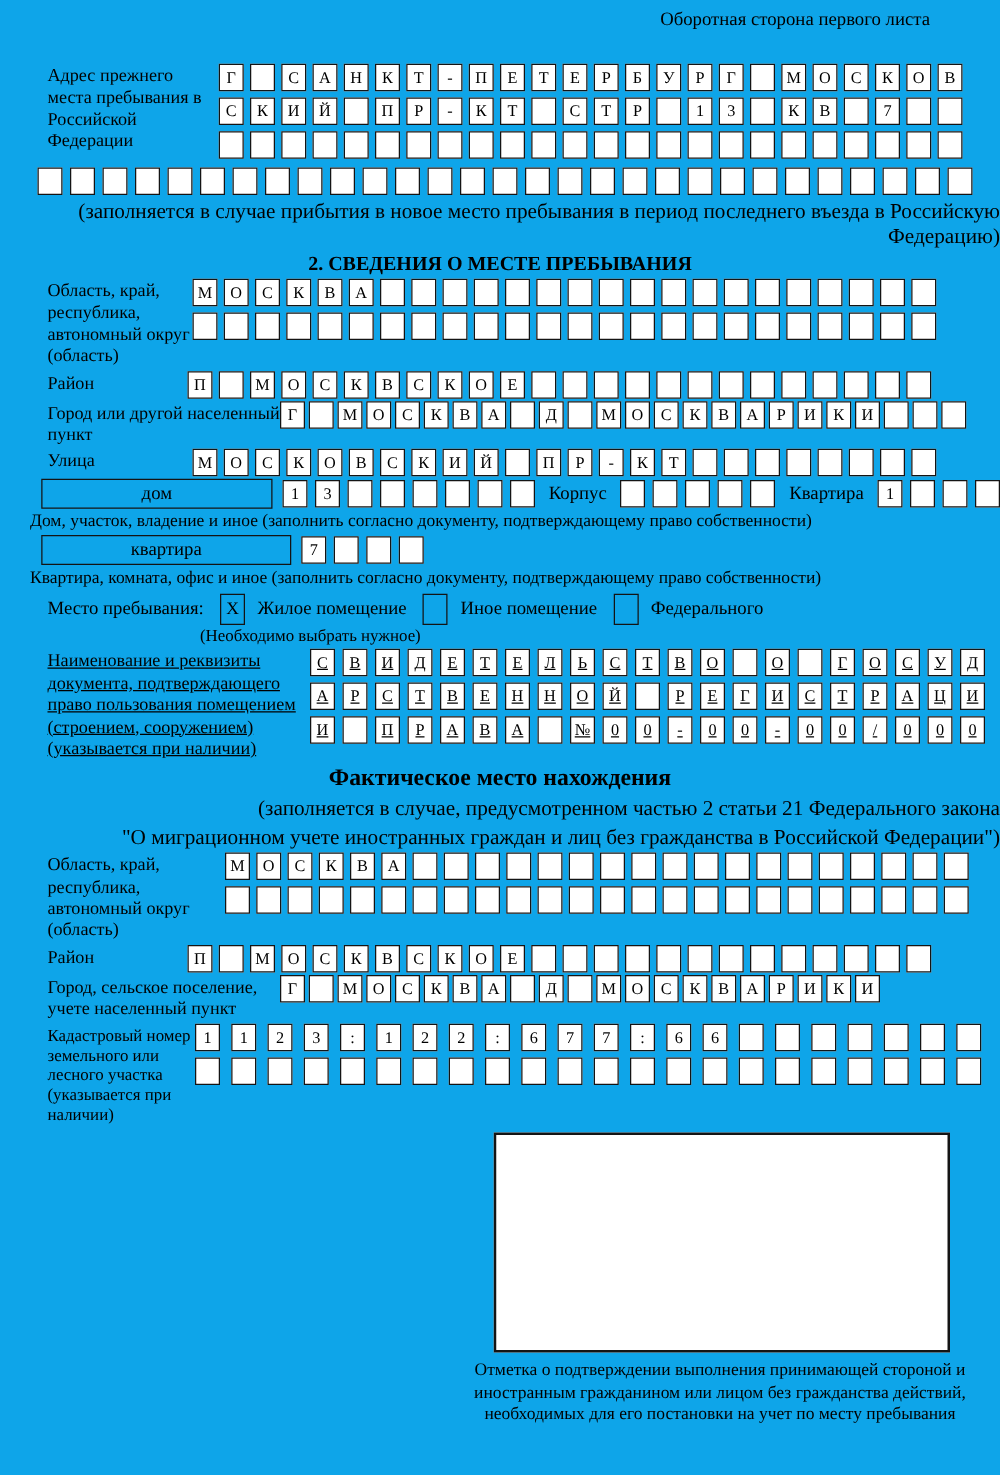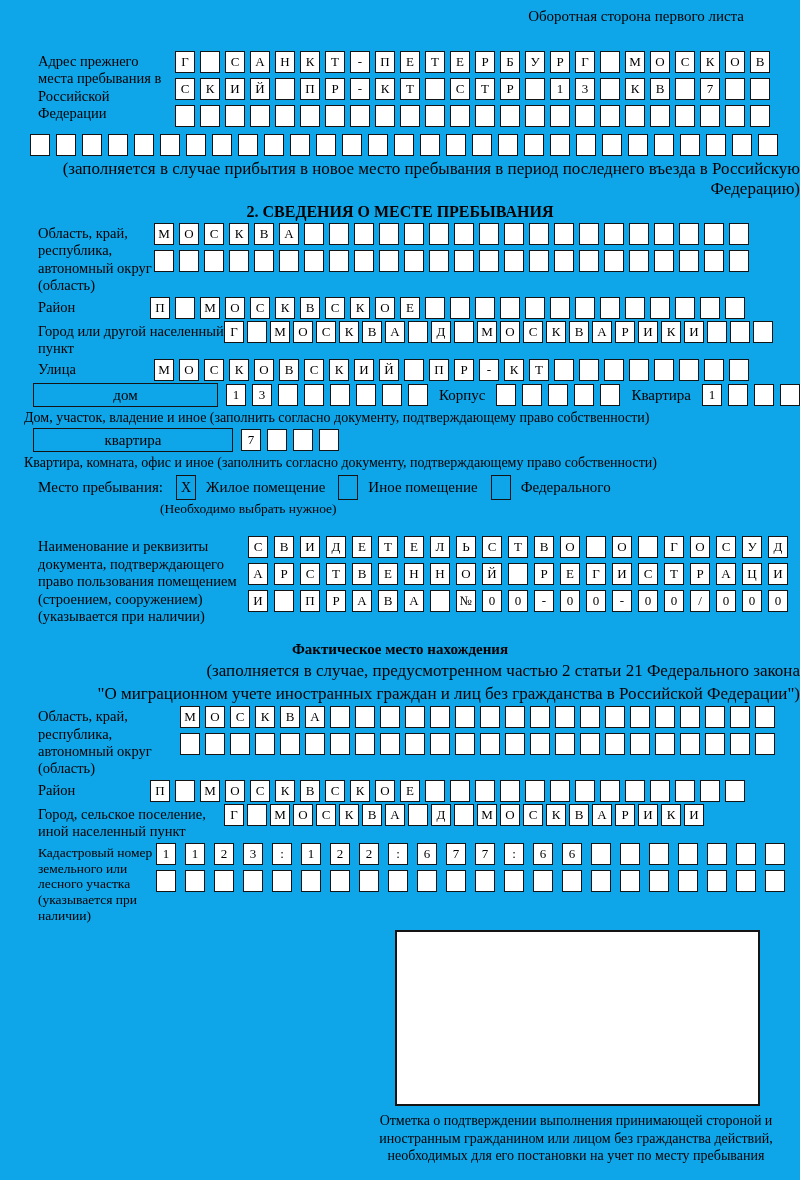--- a/index.html
+++ b/index.html
@@ -30,28 +30,28 @@
   .f-prev .label    { width:137px; }
   .f-region .label  { width:116px; }
   .f-district .label{ width:112px; }
   .f-city .label    { width:186px; }
   .f-street .label  { width:116px; }
   .f-doc .label     { width:210px; }
   .f-region2 .label { width:142px; }
   .f-cad .label     { width:118px; font-size:13.5px; line-height:1.18; }
 
   .f-prev { margin-top:26px; }
-  .f-doc  { margin-top:19px; }
+  .f-doc  { margin-top:2px;text-decoration:underline; }
   .f-region, .f-region2 { margin-top:2px; }
   .f-cad  { margin-top:2px; }
 
   .caption-c { text-align:right; font-size:17px; margin-top:3px; }
   .caption-l { margin-left:24px; font-size:14px; margin-top:3px; }
   .section-title { text-align:center; font-weight:bold; font-size:16px; margin:4px 0 2px; }
-  .sub-title { text-align:center; font-weight:bold; font-size:15px; margin:16px 0 2px; }
+  .sub-title { text-align:center; font-weight:bold; font-size:19px; margin:4px 0 2px; }
 
   .house-row { display:flex; align-items:center; margin-left:33px; margin-top:2px; gap:8px; }
   .wide-box {
     border:1.6px solid #141414; height:24px; box-sizing:border-box;
     display:flex; align-items:center; justify-content:center; font-size:15px;
   }
   .box-dom { width:199px; }
   .box-kv  { width:200px; }
   .inline-label { font-size:15px; margin:0 3px; }
 
@@ -553,21 +553,21 @@
         <span class="cell"></span>
         <span class="cell"></span>
         <span class="cell"></span>
         <span class="cell"></span>
         <span class="cell"></span>
         <span class="cell"></span>
       </div>
   </div>
 
   <div class="field f-city">
-    <div class="label">Город, сельское поселение, иной населенный пункт</div>
+    <div class="label">Город, сельское поселение, учете населенный пункт</div>
     <div class="cells row24t">
         <span class="cell">Г</span>
         <span class="cell"></span>
         <span class="cell">М</span>
         <span class="cell">О</span>
         <span class="cell">С</span>
         <span class="cell">К</span>
         <span class="cell">В</span>
         <span class="cell">А</span>
         <span class="cell"></span>

